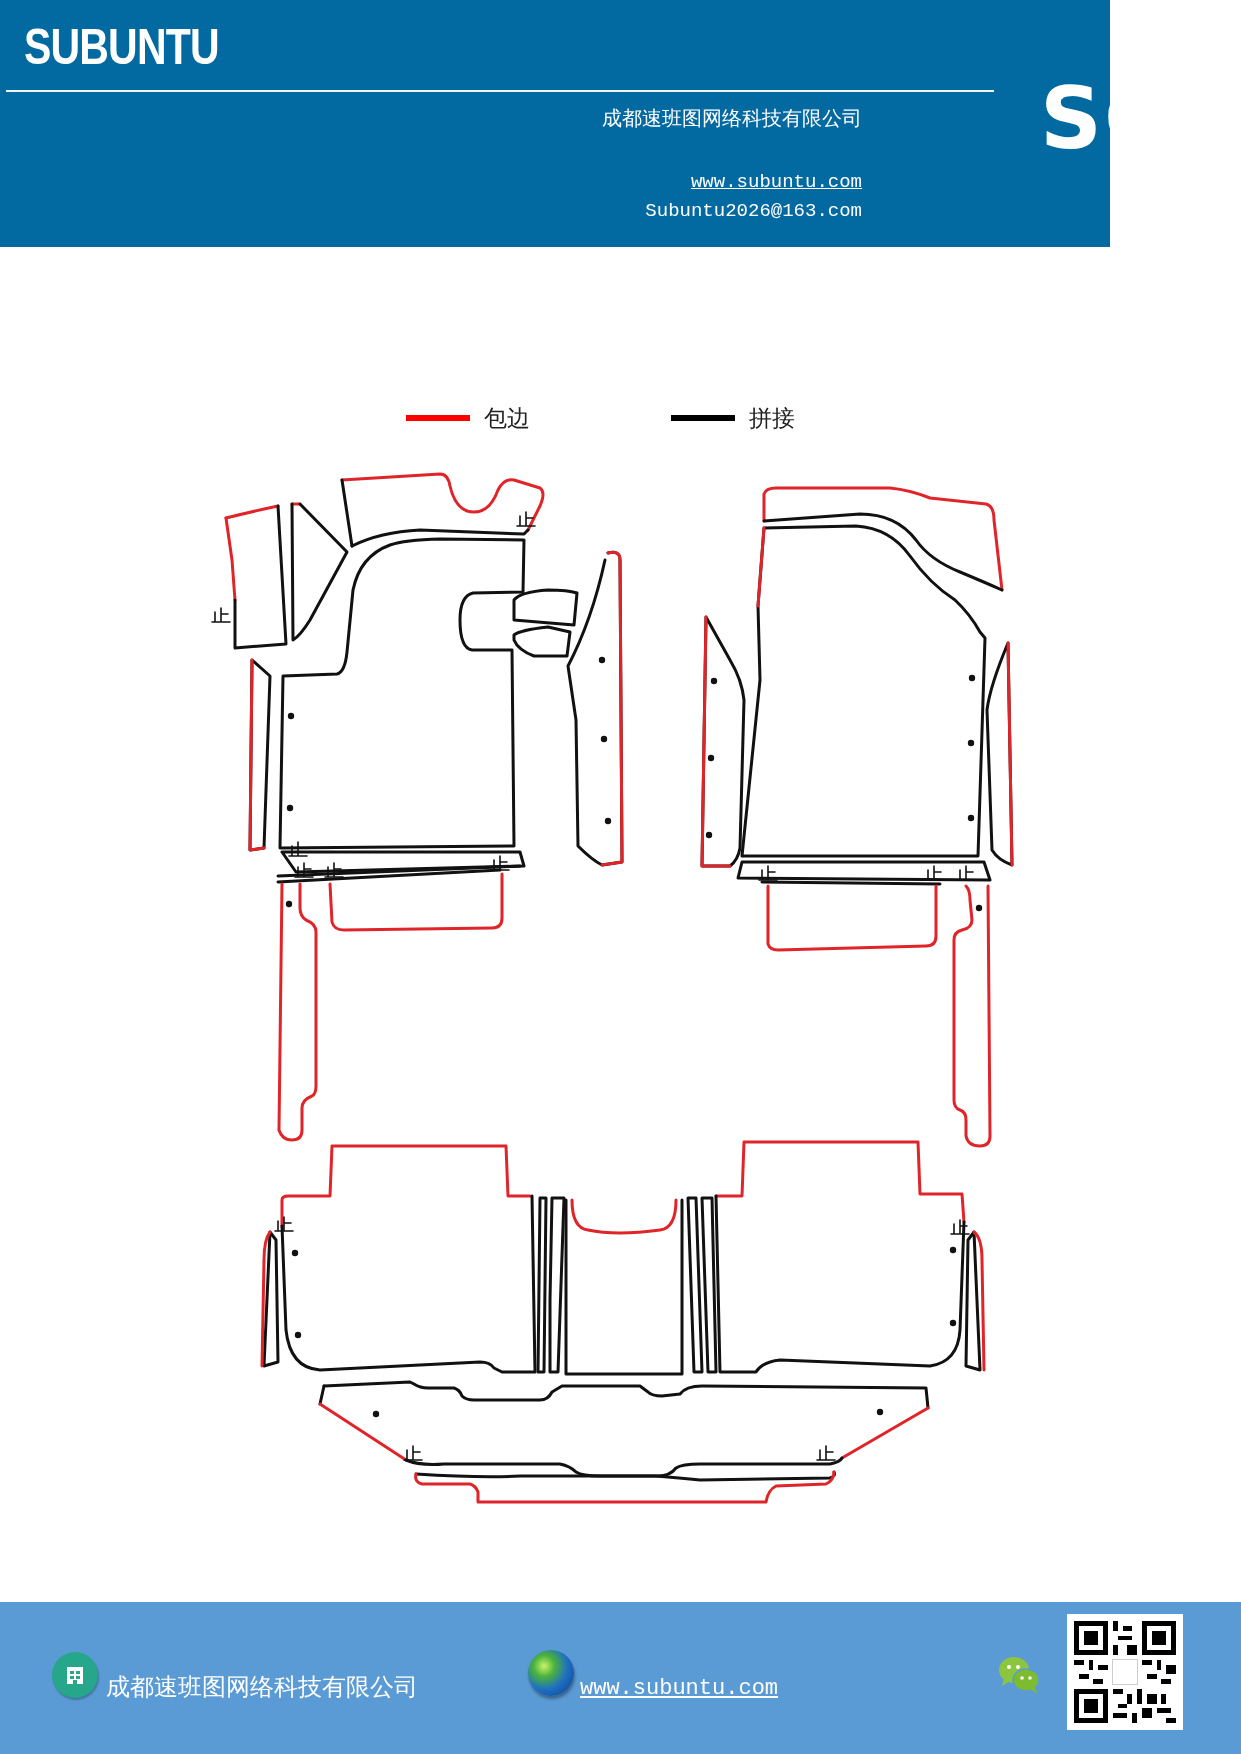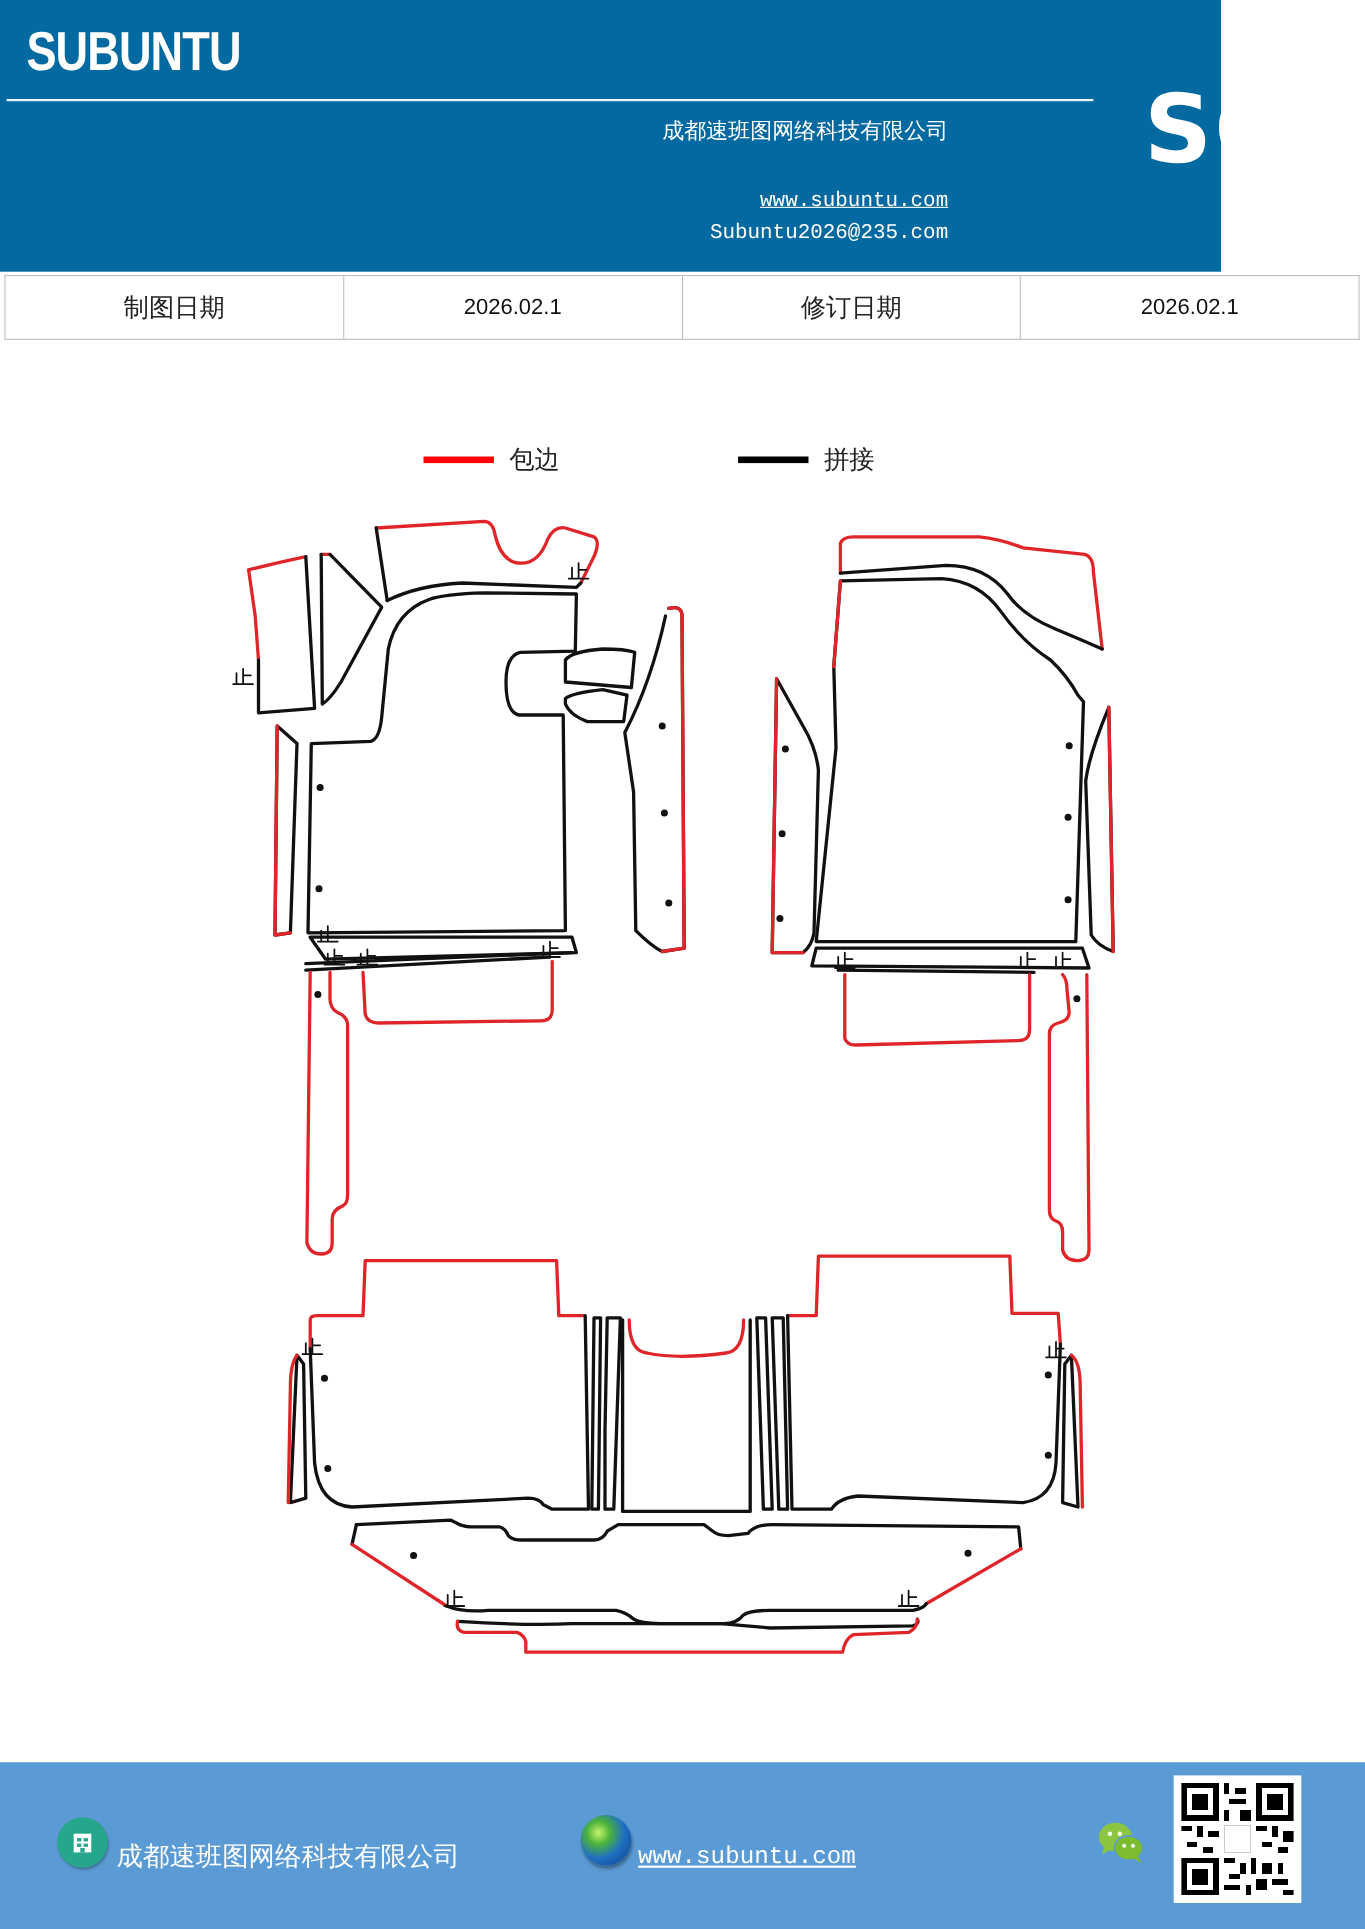--- a/index.html
+++ b/index.html
@@ -89,37 +89,31 @@
   }
 </style>
 </head>
 <body>
 
 <div class="header">
   <div class="brand">SUBUNTU</div>
   <div class="header-rule"></div>
   <div class="company-header">成都速班图网络科技有限公司</div>
   <a class="site-header">www.subuntu.com</a>
-  <div class="email-header">Subuntu2026@235.com</div>
+  <div class="email-header">Subuntu2026@163.com</div>
   <div class="sop">SOP</div>
 </div>
 
 <table class="info-table">
   <tbody>
-  <tr>
-    <td class="lbl">制图日期</td>
-    <td class="val">2026.02.1</td>
-    <td class="lbl">修订日期</td>
-    <td class="val">2026.02.1</td>
-  </tr>
 </tbody>
   </table>
 
 <div class="legend">
-  <div class="legend-item" style="left:385px;">
+  <div class="legend-item" style="left:406px;">
     <span class="legend-swatch" style="background:#ff0000;"></span>
     <span class="legend-label">包边</span>
   </div>
   <div class="legend-item" style="left:671px;">
     <span class="legend-swatch" style="background:#000000;"></span>
     <span class="legend-label">拼接</span>
   </div>
 </div>
 
 <svg class="drawing" viewBox="0 450 1241 1100" width="1241" height="1100" fill="none" stroke-linejoin="round" stroke-linecap="round">

